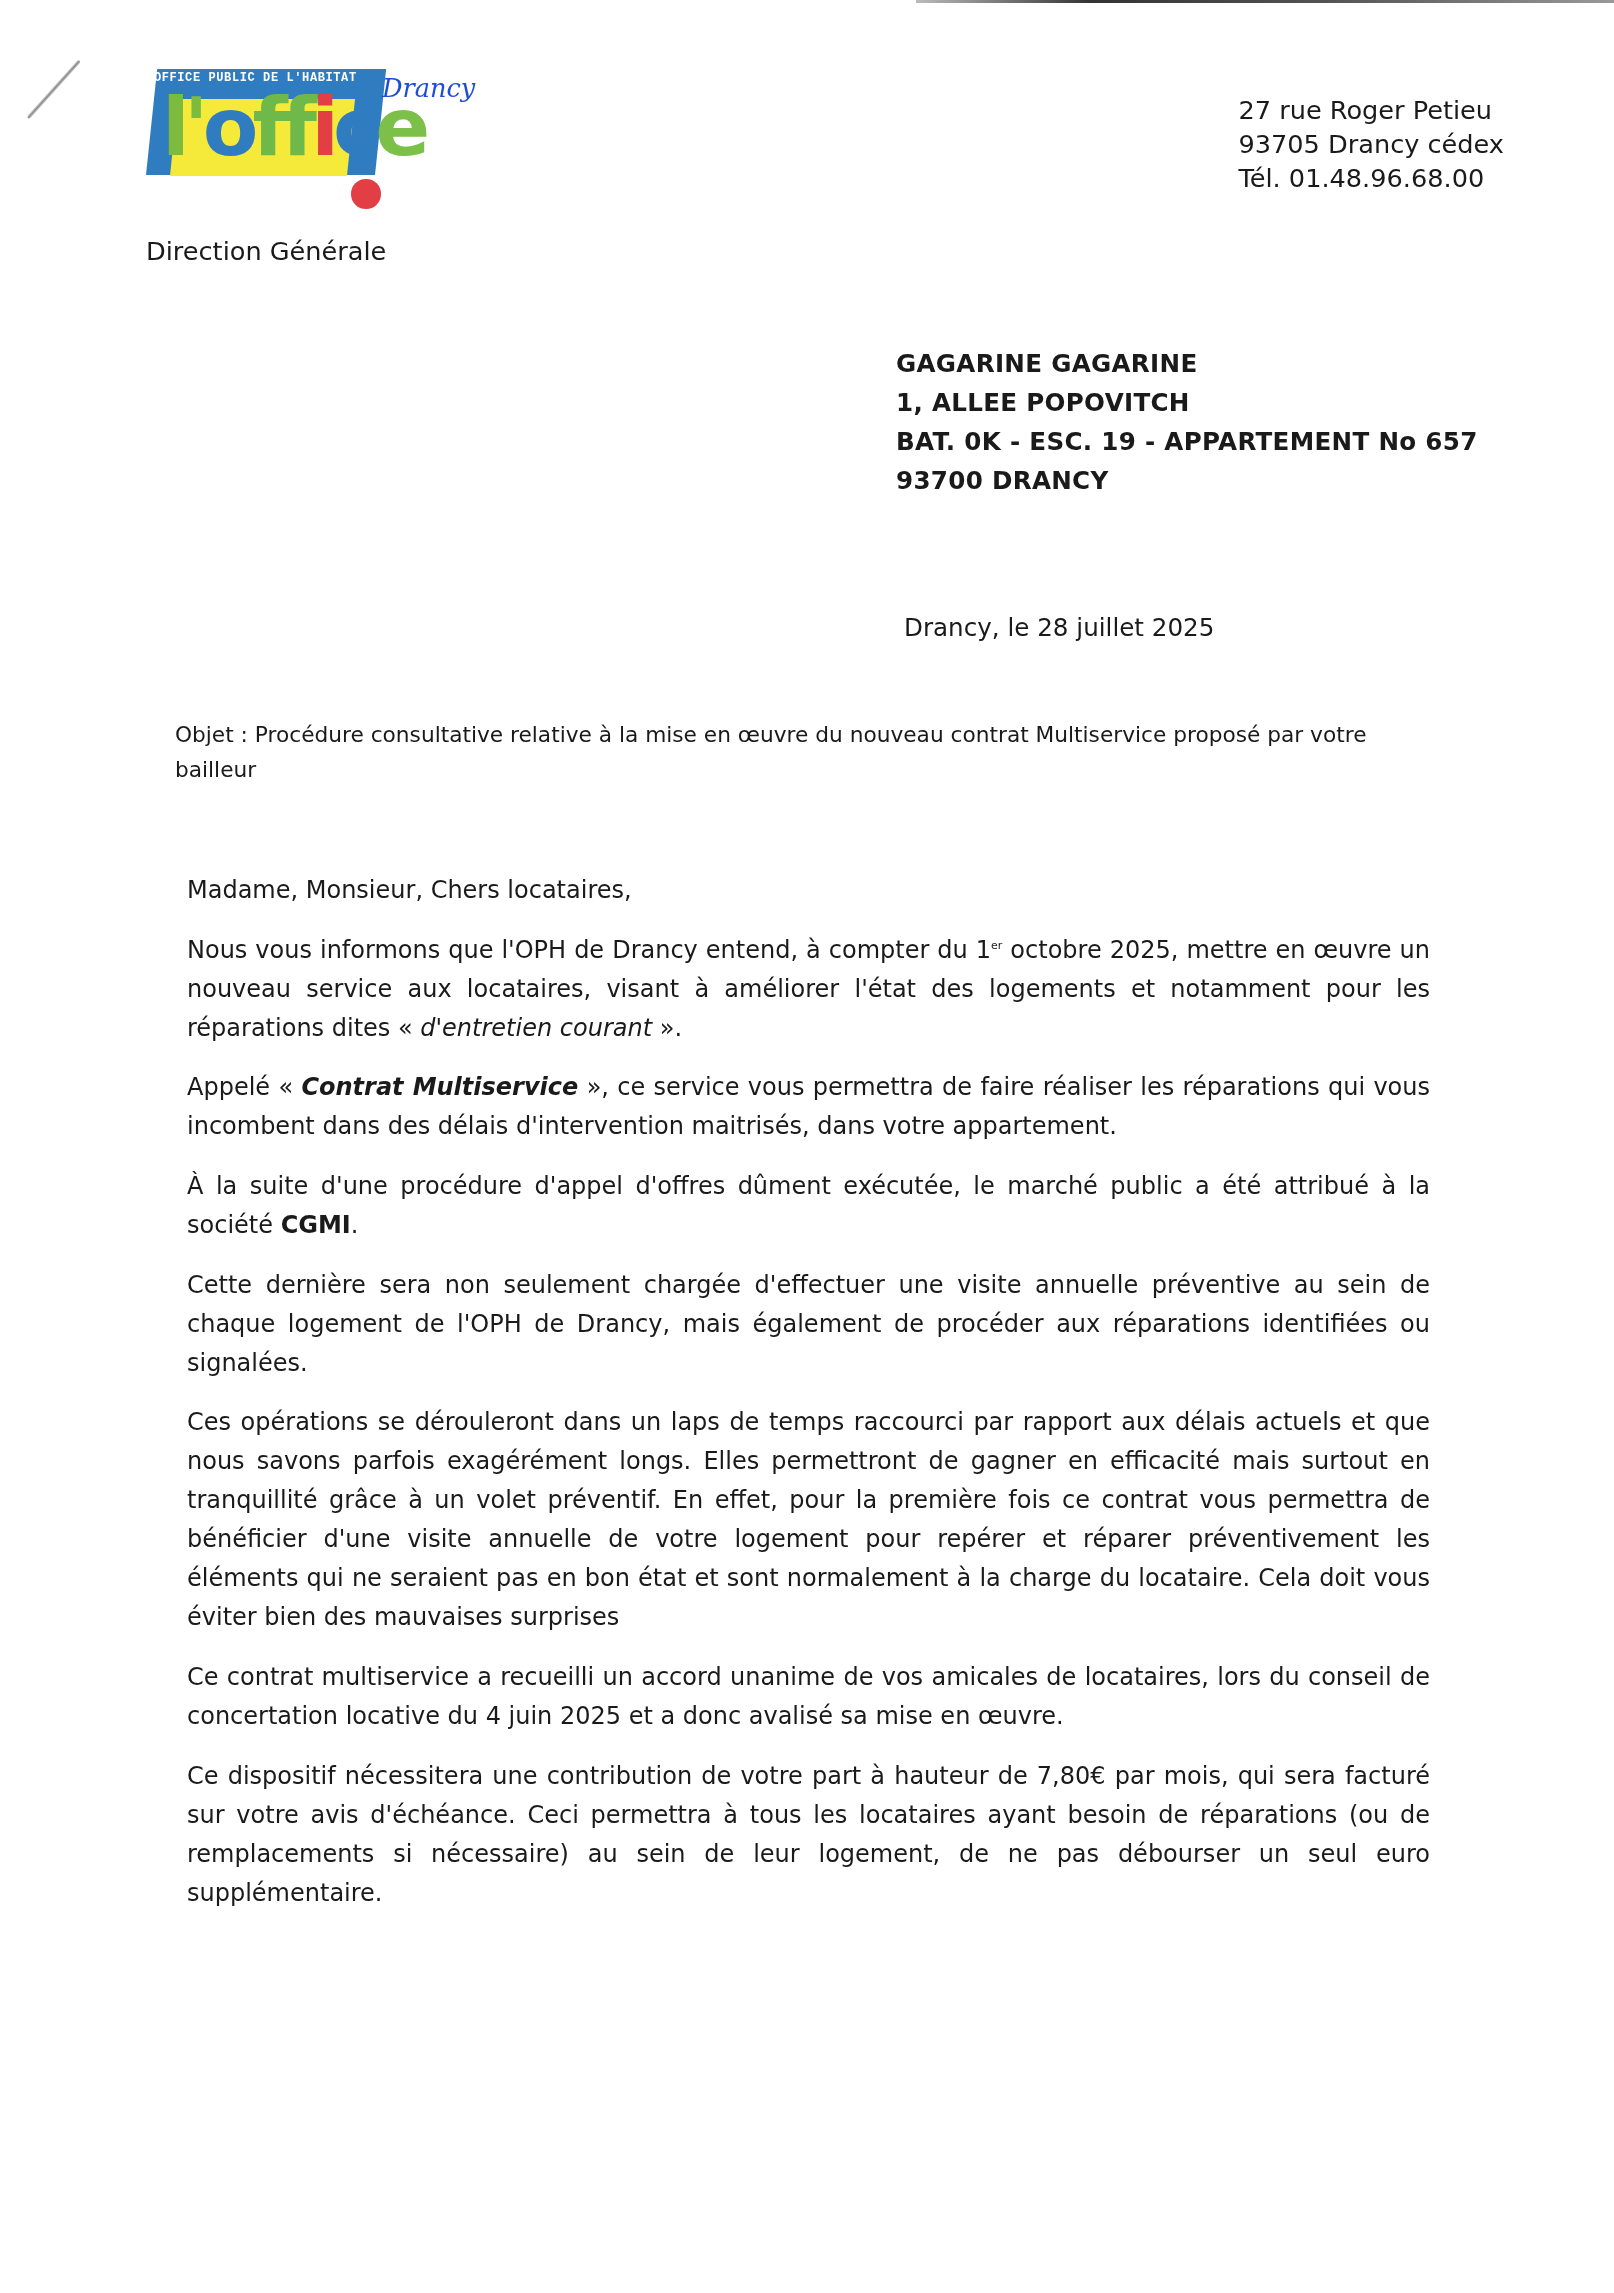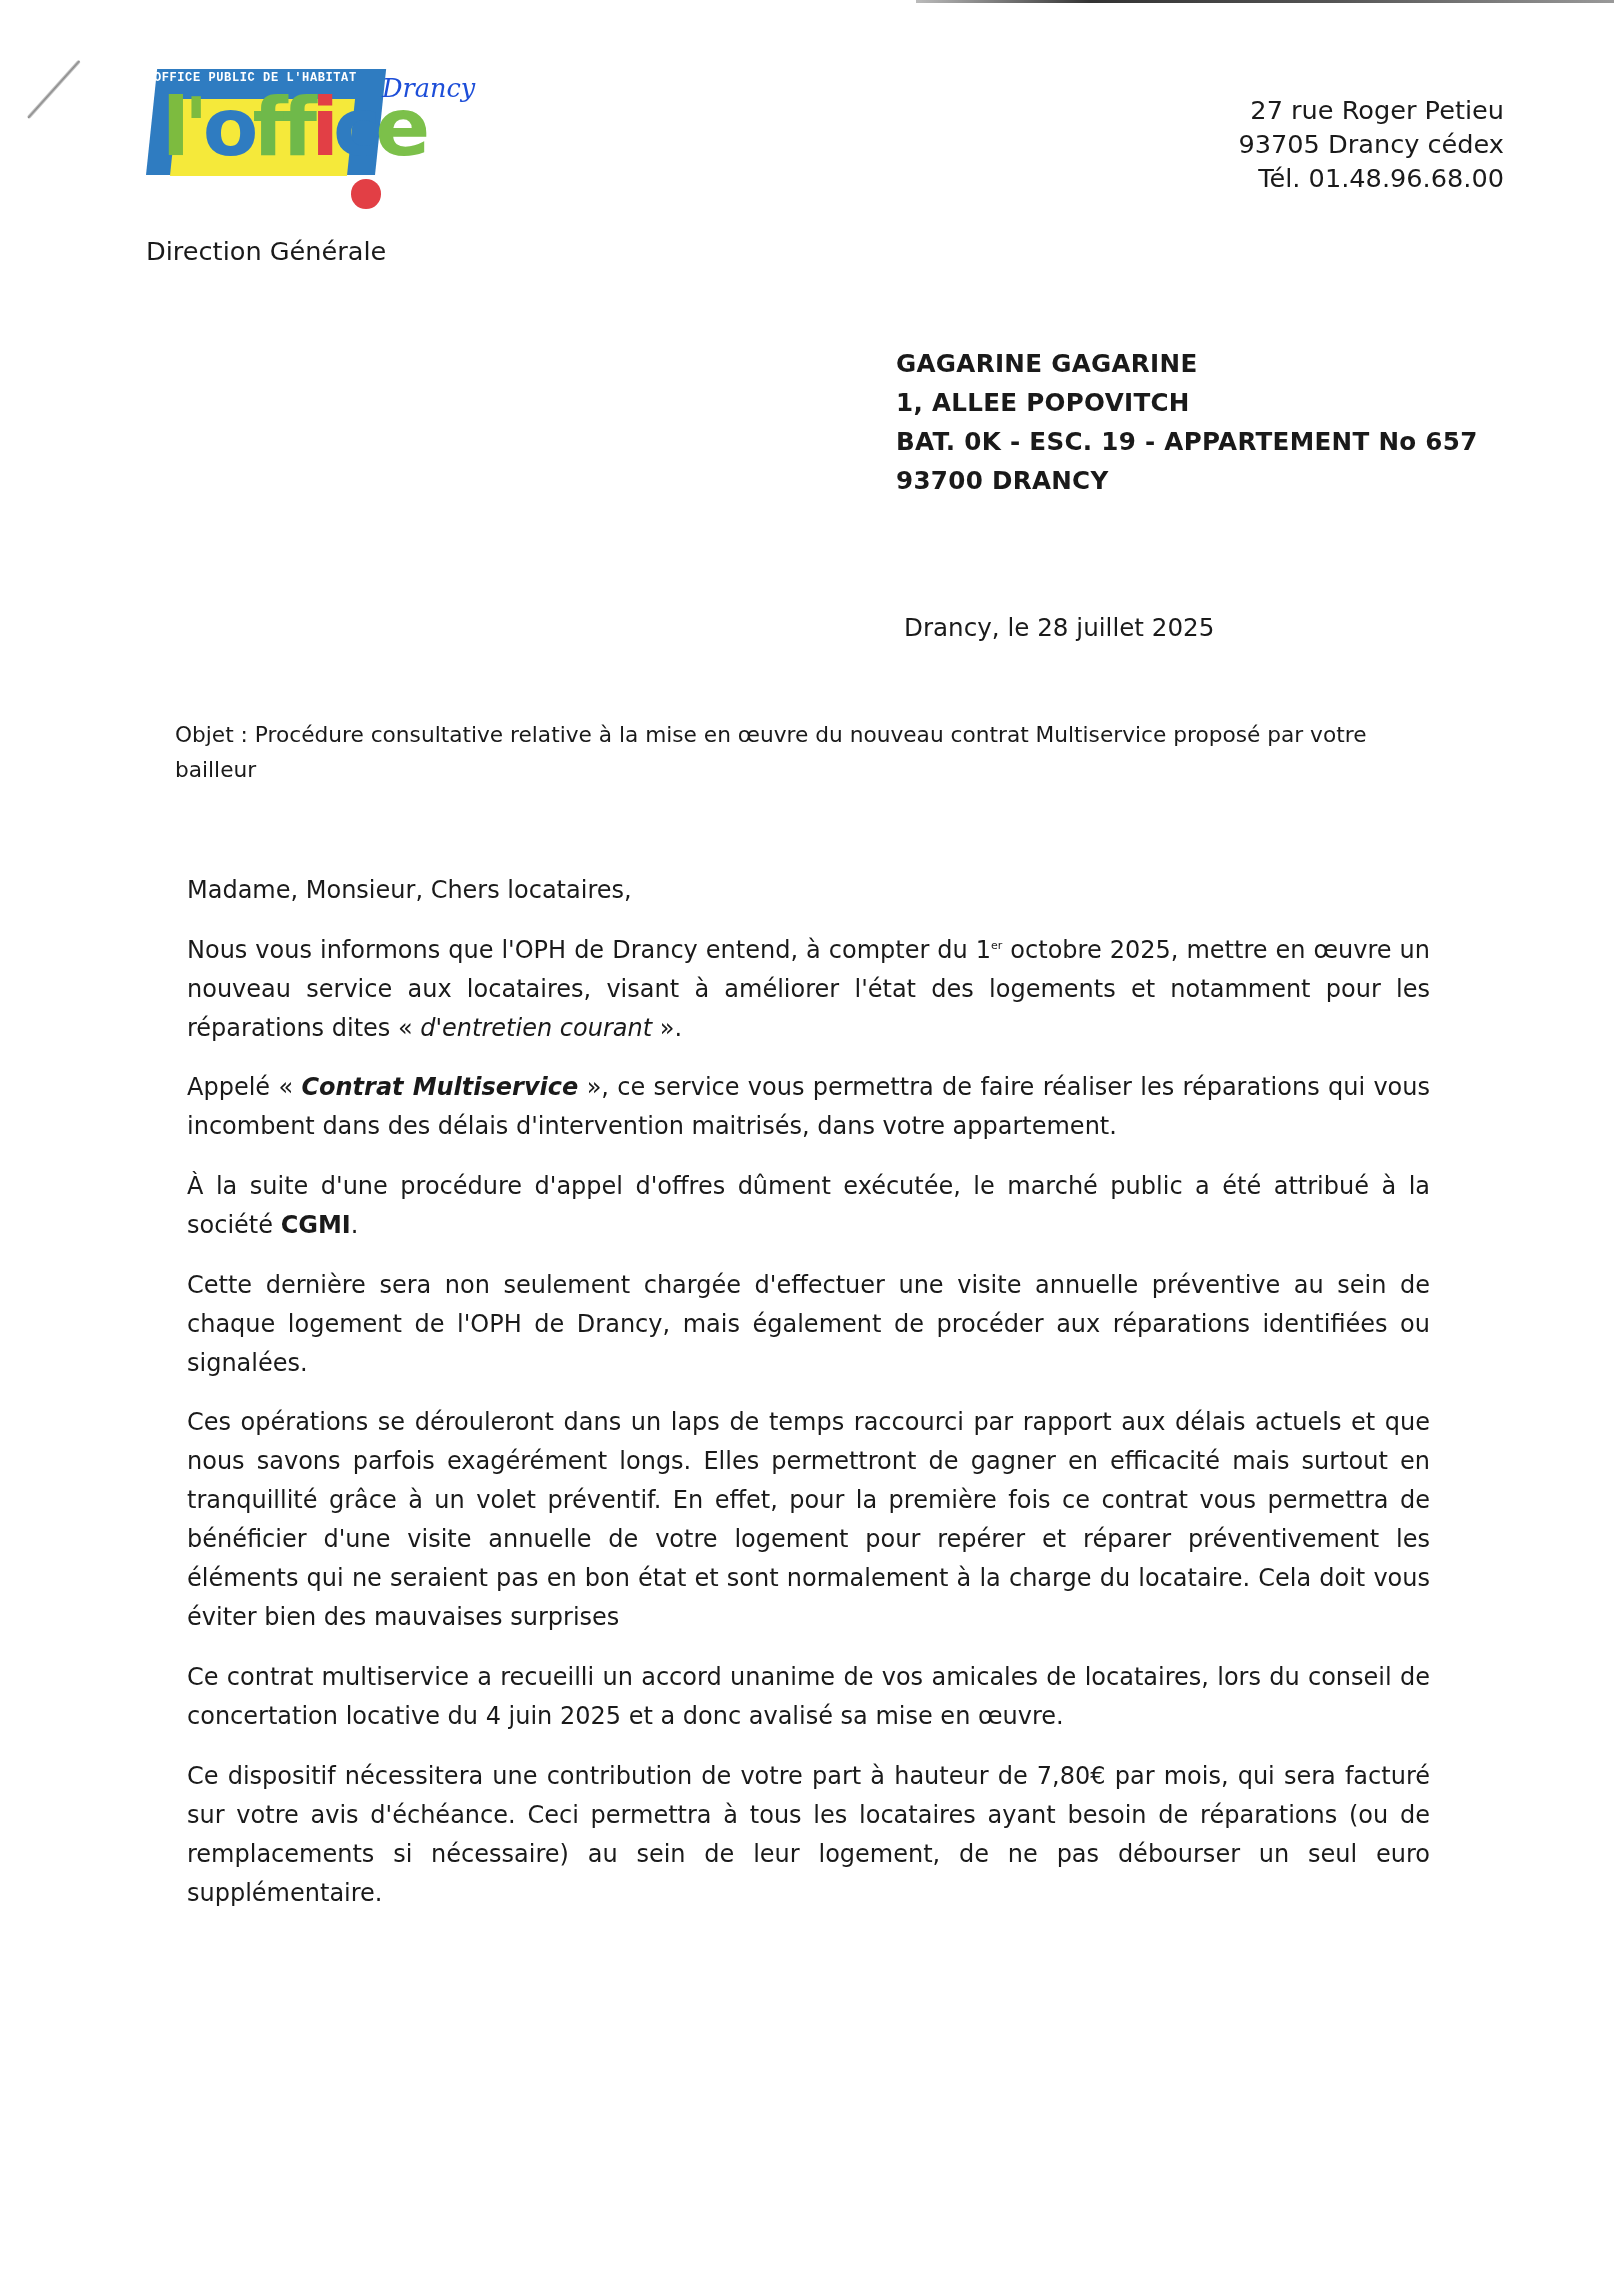--- a/index.html
+++ b/index.html
@@ -24,21 +24,21 @@
   .lw-o { color: #2f7cc1; }
   .lw-f1 { color: #6fb94a; }
   .lw-f2 { color: #6fb94a; }
   .lw-i { color: #e23f45; }
   .lw-c { color: #2f7cc1; }
   .lw-e { color: #7cc04a; }
   .logo-dot { position: absolute; left: 205px; top: 110px; width: 29.6px; height: 29.6px; border-radius: 50%; background: #e23f45; }
   .logo-drancy { position: absolute; left: 236px; top: 3.9px; font-family: "DejaVu Serif", serif;
                  font-style: italic; font-size: 25.6px; color: #1d4ed8; }
   
-  .hdr-addr { position: absolute; right: 111px; top: 93px; text-align: right;
+  .hdr-addr { position: absolute; right: 111px; top: 93px; 
               font-size: 25.6px; line-height: 34px; color: #1a1a1a; }
   .direction { position: absolute; left: 146px; top: 236px; font-size: 25.6px; }
   .recipient { position: absolute; left: 896px; top: 344px; font-weight: bold; font-size: 24.6px;
                line-height: 39px; letter-spacing: 0.3px; }
   .date { position: absolute; left: 904px; top: 599px; font-size: 24.6px; margin-top: 14px; }
   .objet { position: absolute; left: 175px; top: 717px; width: 1241px; font-size: 21.7px; line-height: 35px; }
   .body-text { position: absolute; left: 187px; top: 871px; width: 1243px; font-size: 24px;
                line-height: 39px; text-align: justify; }
   .body-text p { margin: 0 0 20.7px 0; }
   .salutation { margin-bottom: 20.7px !important; }

